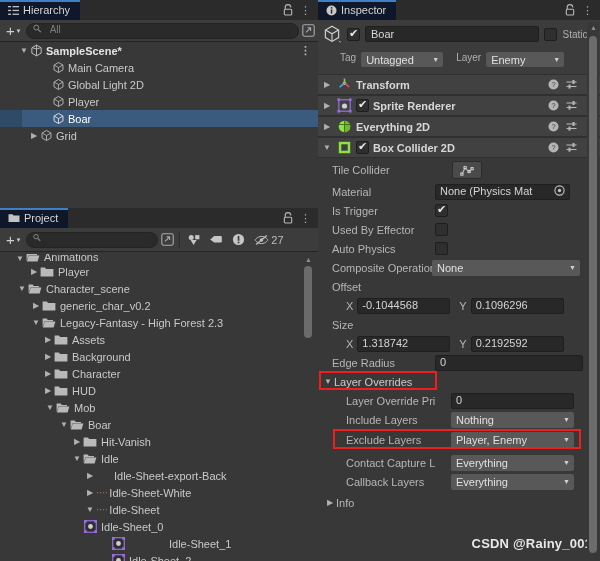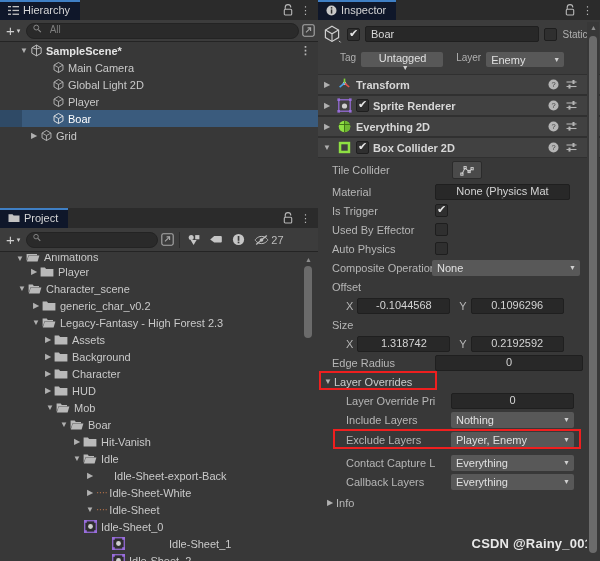--- a/index.html
+++ b/index.html
@@ -128,22 +128,22 @@
   }
   .comp-row .title { font-weight:bold; color:#d7d7d7; font-size:11px; }
   .comp-icons { margin-left:auto; display:flex; align-items:center; gap:7px; }
   .prop {
     display:flex; align-items:center; height:19px; padding-left:14px;
   }
   .prop .pname { width:103px; color:#b6b6b6; font-size:11px; flex:0 0 103px;
                  overflow:hidden; white-space:nowrap; }
   .field {
     background:#282828; border:1px solid #1f1f1f; border-radius:2px;
-    height:16px; display:flex; align-items:center; padding:0 4px;
-    color:#d4d4d4; font-size:11px;flex-direction:column;
+    height:16px; display:flex; align-items:flex-start; padding:0 4px;
+    color:#d4d4d4; font-size:11px;
   }
   .axis { color:#b6b6b6; font-size:11px; margin-right:4px; }
   .sec-head { display:flex; align-items:center; height:19px; padding-left:4px; }
   .redbox { border:2px solid #ef1f1f; }
   .watermark {
     position:absolute; right:8px; bottom:10px; color:#e8e8e8;
     font-size:13px; font-weight:bold; letter-spacing:0.2px;
   }
 </style>
 </head>
@@ -496,21 +496,21 @@
           <div class="chk on"></div>
           <div class="namefield">
             <span>Boar</span>
           </div>
           <div class="chk"></div>
           <span class="lbl">Static</span>
           <span style="font-size:7px;color:#cfcfcf;">▾</span>
         </div>
         <div class="gohead-r2">
           <span class="lbl">Tag</span>
-          <div class="dd" style="width:82px;flex-direction:column;">
+          <div class="dd" style="width:82px;">
             <span>Untagged</span>
             <span class="caret">▼</span>
           </div>
           <span class="lbl" style="margin-left:8px;">Layer</span>
           <div class="dd" style="width:78px;">
             <span>Enemy</span>
             <span class="caret">▼</span>
           </div>
         </div>
       </div>

